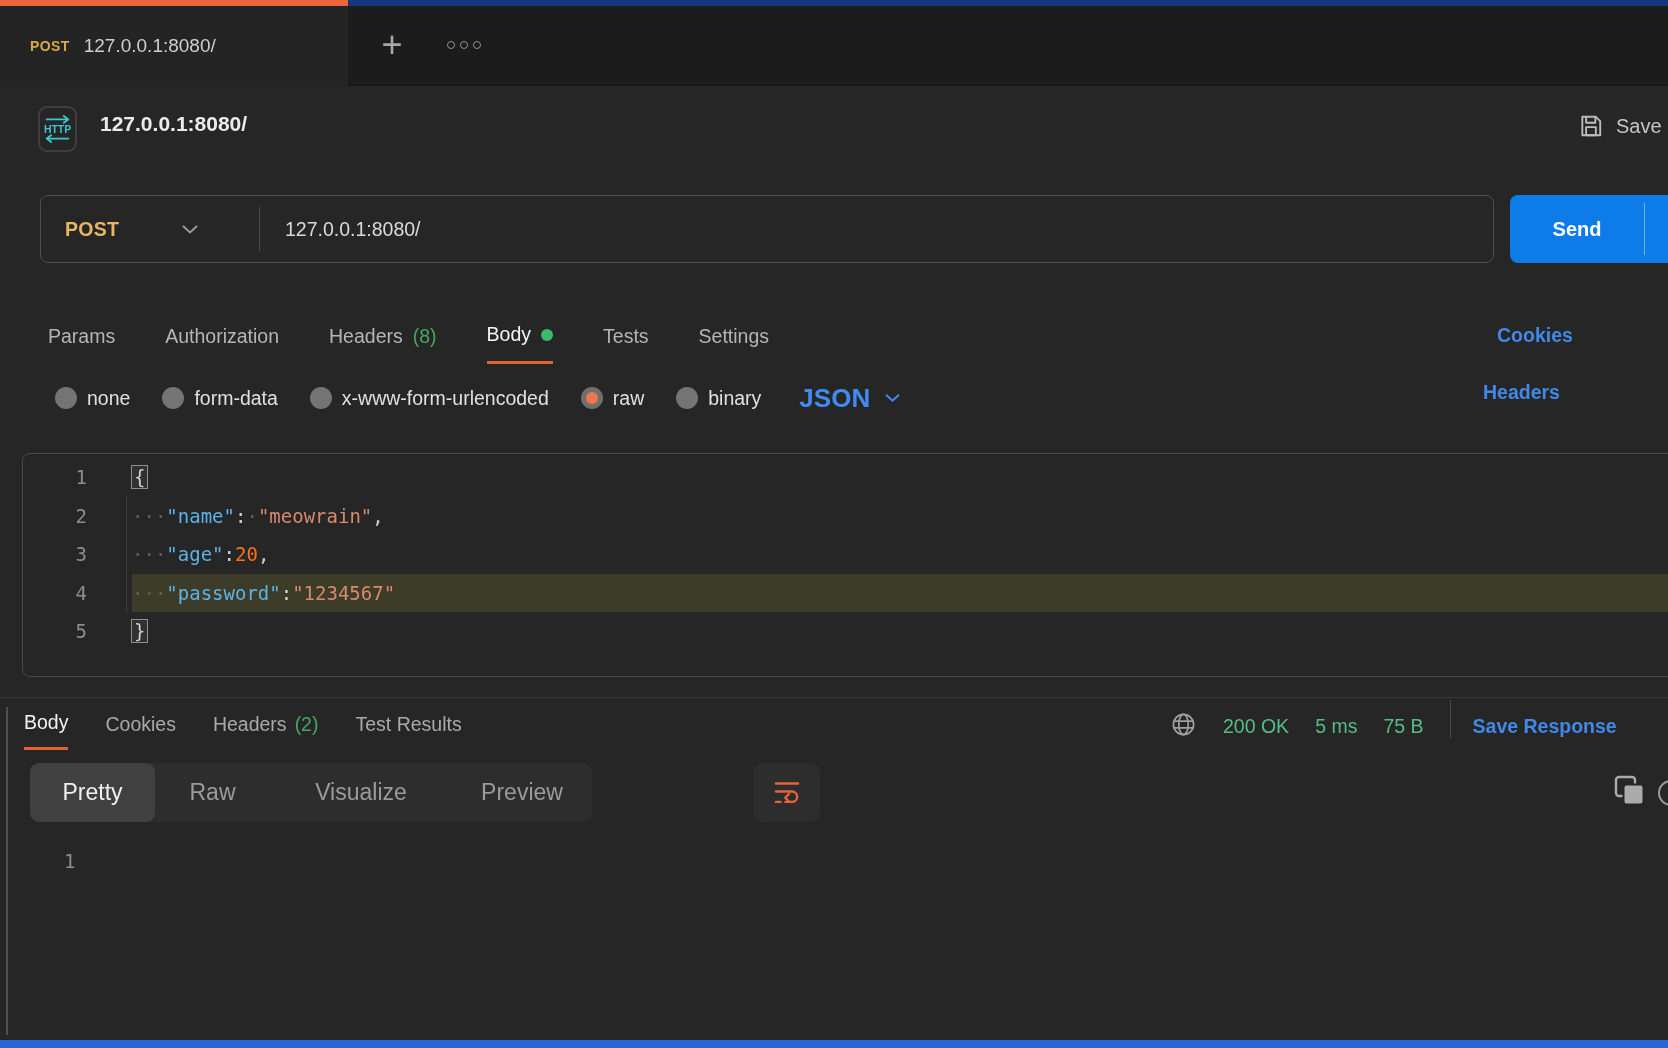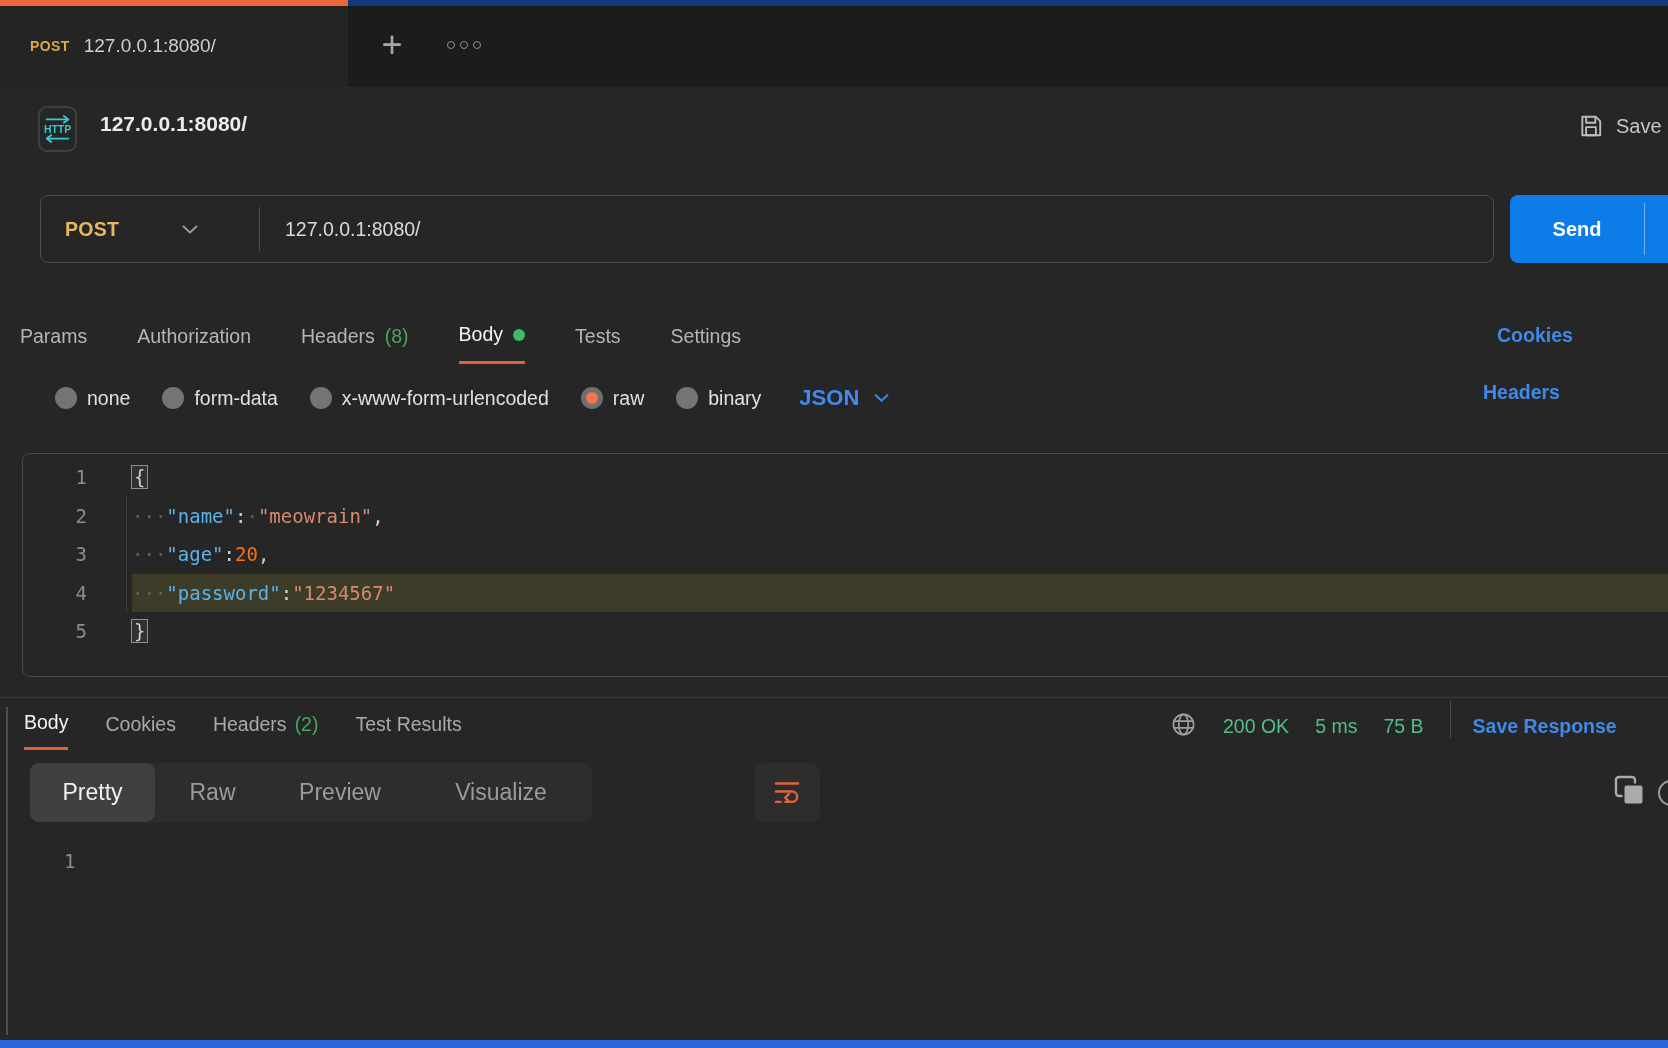--- a/index.html
+++ b/index.html
@@ -28,35 +28,35 @@
   .url-box   { position:absolute; left:40px; top:195px; width:1454px; height:68px; border:1.5px solid #4e4e4e; border-radius:8px; display:flex; align-items:center; }
   .method-sel{ display:flex; align-items:center; width:218px; padding-left:24px; cursor:pointer; }
   .method-lbl{ font-size:19.5px; font-weight:bold; color:#e8b763; letter-spacing:.3px; }
   .method-chev{ margin-left:62px; display:flex; }
   .url-divider{ width:1px; height:44px; background:#4e4e4e; }
   .url-input { flex:1; margin-left:25px; font-size:19.5px; color:#dadada; }
   .send-btn  { position:absolute; left:1510px; top:195px; width:170px; height:68px; background:#0e7ce8; border-radius:8px; display:flex; }
   .send-main { width:134px; display:flex; align-items:center; justify-content:center; font-size:20px; font-weight:bold; color:#fff; }
   .send-split{ width:1px; height:52px; margin-top:8px; background:rgba(255,255,255,.42); }
   
-  .req-tabs  { position:absolute; left:0; top:308px; width:1668px; height:56px; display:flex; gap:50px; padding-left:20px; }
+  .req-tabs  { position:absolute; left:0; top:308px; width:1668px; height:56px; display:flex; gap:50px; padding-left:48px; }
   .req-tab   { display:flex; align-items:center; gap:10px; font-size:19.5px; color:#b5b5b5; height:56px; cursor:pointer; }
   .req-tab.active { color:#f5f5f5; font-weight:500; border-bottom:3px solid #e06236; }
   .count-green{ color:#45a65f; }
   .body-dot  { width:12px; height:12px; border-radius:50%; background:#3bba69; }
   .cookies-link{ position:absolute; left:1497px; top:324px; font-size:19.5px; font-weight:bold; color:#4189e8; white-space:nowrap; cursor:pointer; }
   
   .modes-row { position:absolute; left:0; top:382px; width:1354px; height:32px; display:flex; align-items:center; gap:32px; padding-left:55px; }
   .mode      { display:flex; align-items:center; gap:10px; cursor:pointer; }
   .radio     { width:22px; height:22px; border-radius:50%; background:#747474; position:relative; }
   .mode.selected .radio { background:#6f6f6f; }
   .mode.selected .radio::after { content:""; position:absolute; left:5px; top:5px; width:12px; height:12px; border-radius:50%; background:#f4764e; }
   .mode-lbl  { font-size:19.5px; color:#e0e0e0; }
   .lang-sel  { display:flex; align-items:center; gap:14px; margin-left:6px; cursor:pointer; }
-  .lang-lbl  { font-size:22px; font-weight:bold; color:#418bf0; }
+  .lang-lbl  { font-size:26px; font-weight:bold; color:#418bf0; }
   .beautify-link{ position:absolute; left:1483px; top:381px; font-size:19.5px; font-weight:bold; color:#4189e8; cursor:pointer; }
   
   .editor    { position:absolute; left:22px; top:453px; width:1660px; height:224px; border:1px solid #4a4a4a; border-radius:8px; padding-top:4px; font-family:"DejaVu Sans Mono", monospace; font-size:19px; }
   .indent-guide{ position:absolute; left:103px; top:42px; width:1px; height:116px; background:#3f3f3f; }
   .cline     { display:flex; height:38.5px; align-items:center; }
   .ln        { width:64px; text-align:right; color:#8d8d8d; font-size:19px; flex:none; }
   .ccontent  { flex:1; margin-left:45px; height:38.5px; display:flex; align-items:center; white-space:pre; }
   .cline.current .ccontent { background:#3d3c29; }
   .tok.ws    { color:#5f5f5f; }
   .tok.key   { color:#5cb3e8; }
@@ -274,25 +274,25 @@
     <span class="save-resp">Save Response</span>
   </div>
 
   <div class="view-group">
     <div class="view-seg selected" style="width:125px">
         <span>Pretty</span>
       </div>
     <div class="view-seg" style="width:115px">
         <span>Raw</span>
       </div>
+    <div class="view-seg" style="width:182px">
+        <span>Visualize</span>
+      </div>
     <div class="view-seg" style="width:140px">
         <span>Preview</span>
-      </div>
-    <div class="view-seg" style="width:182px">
-        <span>Visualize</span>
       </div>
   </div>
   <div class="wrap-btn">
     <svg width="30" height="30" viewBox="0 0 30 30">
       <g fill="none" stroke="#e2633c" stroke-width="2.4" stroke-linecap="round" stroke-linejoin="round">
         <path d="M4 5.5 h22"></path>
         <path d="M4 13.5 h16 a5.2 5.2 0 0 1 0 10.4 h-6.5"></path>
         <path d="M17 20 l-3.8 3.9 3.8 3.9" transform="translate(0,-3.9) scale(1,0.99)"></path>
         <path d="M4 23.9 h4.5" stroke-dasharray="4.5 3"></path>
       </g>

